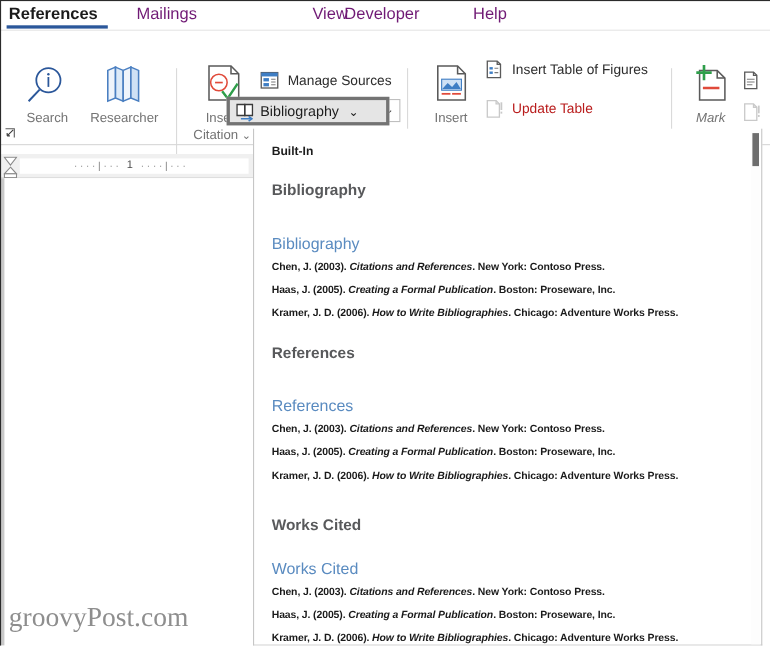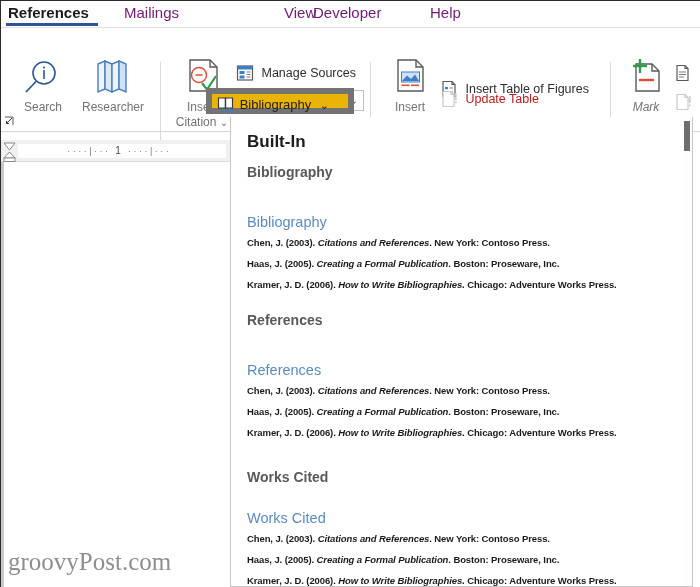--- a/index.html
+++ b/index.html
@@ -126,22 +126,22 @@
   }
   .stylecombo .caret {
     position: absolute; right: 5px; top: 0;
     font-size: 10px; color: #444;
     line-height: 19px;
   }
 
   
   .bibbtn {
     position: absolute;
-    background: #eab308;
-    border: 6px solid #737373;
+    background: #e5e5e5;
+    border: 3px solid #737373;
     height: 26px;
     line-height: 20px;
     font-size: 13px;
     color: #1d1d1d;
     white-space: nowrap;
     padding-left: 4px;
   }
   .bibbtn .txt { vertical-align: middle; }
   .bibbtn .caret { font-size: 11px; margin-left: 5px; vertical-align: middle; }
 
@@ -225,21 +225,21 @@
   }
   .gal-inner {
     position: absolute;
     left: 0; top: 0;
     width: 455px; height: 470px;
   }
 
   .gal-header {
     position: absolute;
     left: 16px;
-    font-size: 17px;
+    font-size: 11px;
     font-weight: bold;
     color: #1d1d1d;
     white-space: nowrap;
   }
   .gal-item { position: absolute; left: 0; width: 450px; }
 
   .item-title {
     position: absolute;
     left: 16px;
     font-size: 14px;
@@ -403,21 +403,21 @@
           <rect x="23.5" y="14" width="18" height="10" fill="#cfe1f5" stroke="#3f7ec4" stroke-width="1"></rect>
           <path d="M24 23 L29 17.5 L33 21 L37 16.5 L41 23 Z" fill="#3f7ec4"></path>
           <rect x="23.5" y="26.5" width="8" height="1.6" fill="#e04a3a"></rect>
           <rect x="33" y="26.5" width="8" height="1.6" fill="#e04a3a"></rect>
         </svg>
       </span>
       <span class="lbl">Insert</span>
       <span class="lbl">Caption</span>
     </div>
 
-    <div class="smallbtn" style="left:440px;top:49px;">
+    <div class="smallbtn" style="left:440px;top:23px;">
       <span class="ico">
         <svg width="18" height="18" viewBox="0 0 18 18" aria-hidden="true">
           <path d="M3 1.5 H12 L15 4.5 V16.5 H3 Z" fill="#ffffff" stroke="#5a5a5a" stroke-width="1.2"></path>
           <path d="M12 1.5 L12 4.5 L15 4.5" fill="none" stroke="#5a5a5a" stroke-width="1.2"></path>
           <rect x="5" y="7" width="3" height="2.2" fill="#3f7ec4"></rect>
           <line x1="9.5" y1="8" x2="13" y2="8" stroke="#7a7a7a" stroke-width="1"></line>
           <rect x="5" y="11" width="3" height="2.2" fill="#3f7ec4"></rect>
           <line x1="9.5" y1="12" x2="13" y2="12" stroke="#7a7a7a" stroke-width="1"></line>
         </svg>
       </span>

